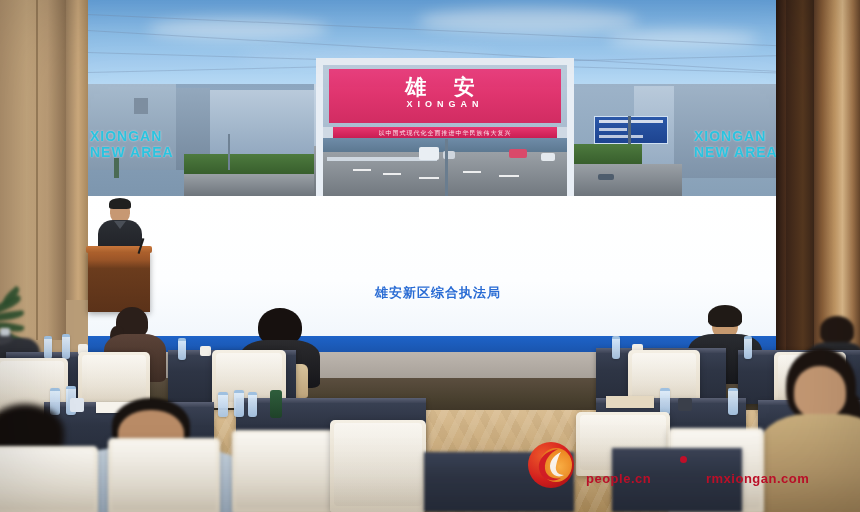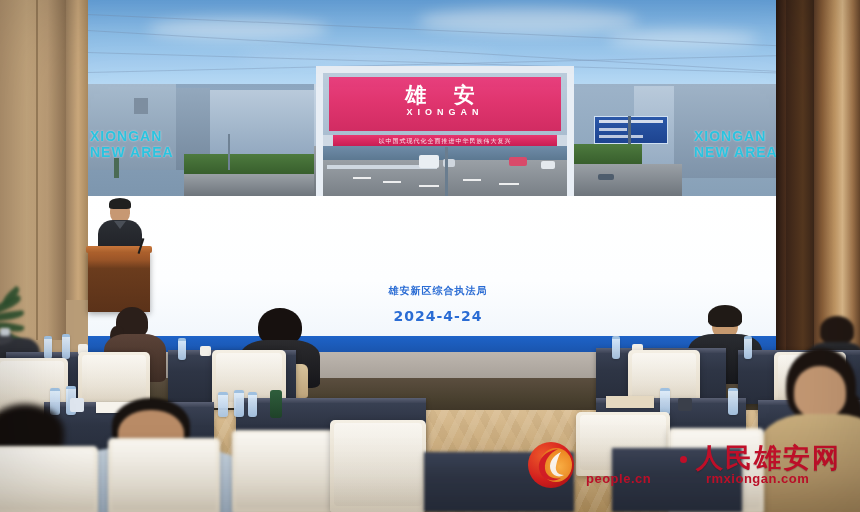--- a/index.html
+++ b/index.html
@@ -39,21 +39,21 @@
   .bldg{position:absolute;background:linear-gradient(180deg,#9bb0c6,#7d95ad);}
   .glass{position:absolute;background:linear-gradient(180deg,#b9cadb,#93a9c0);}
   .grass{position:absolute;background:linear-gradient(180deg,#4d7a3e,#365c2b);}
   .road{position:absolute;background:linear-gradient(180deg,#9aa0a6,#6e757c);}
   .lane{position:absolute;background:rgba(255,255,255,.85);height:2px;}
   .xatxt{position:absolute;color:#2bc3df;font-weight:bold;letter-spacing:1px;
     text-shadow:0 0 2px rgba(255,255,255,.6);font-family:"Liberation Sans",sans-serif;}
 
   
   .centerphoto{position:absolute;left:228px;top:58px;width:258px;height:148px;
-    background:#e4ecf4;border:7px solid #e8eef5;box-sizing:border-box;margin-top:8px;}
+    background:#e4ecf4;border:7px solid #e8eef5;box-sizing:border-box;}
   .cp-inner{position:absolute;inset:0;overflow:hidden;background:#cfd9e4;}
   .gantry{position:absolute;left:6px;top:4px;right:6px;height:54px;
     background:linear-gradient(180deg,#e8407e 0%,#e0356f 45%,#d12c62 100%);}
   .gantry-zh{position:absolute;top:4px;left:0;right:0;text-align:center;color:#fff;
     font-size:21px;font-weight:bold;letter-spacing:10px;
     font-family:"DejaVu Sans","Liberation Sans",sans-serif;}
   .gantry-en{position:absolute;top:30px;left:0;right:0;text-align:center;color:#fff;
     font-size:9px;font-weight:bold;letter-spacing:5px;}
   .redbanner{position:absolute;left:10px;top:62px;right:10px;height:11px;
     background:linear-gradient(180deg,#e8366f,#c91d53);}
@@ -62,21 +62,21 @@
     font-family:"DejaVu Sans","Liberation Sans",sans-serif;}
   .car{position:absolute;border-radius:2px;}
 
   
   .slidewhite{position:absolute;left:0;top:196px;width:100%;height:140px;
     background:linear-gradient(180deg,#ffffff 0%,#fdfeff 60%,#f2f7fc 100%);}
   .slide-title{position:absolute;left:0;right:0;top:17px;text-align:center;
     color:#2a6cd4;font-size:33px;font-weight:bold;letter-spacing:1px;white-space:nowrap;
     font-family:"DejaVu Sans","Liberation Sans",sans-serif;}
   .slide-sub{position:absolute;left:0;right:0;top:88px;text-align:center;
-    color:#2a6cd4;font-size:10px;font-weight:bold;letter-spacing:1px;
+    color:#2a6cd4;font-size:13px;font-weight:bold;letter-spacing:1px;
     font-family:"DejaVu Sans","Liberation Sans",sans-serif;}
   .slide-date{position:absolute;left:0;right:0;top:112px;text-align:center;
     color:#2a6cd4;font-size:14px;font-weight:bold;letter-spacing:1px;
     font-family:"DejaVu Sans","Liberation Sans",sans-serif;}
   .blueband{position:absolute;left:0;top:336px;width:100%;height:16px;
     background:linear-gradient(180deg,#1e63c8,#1a55ae);}
 
   
   .stagefloor{position:absolute;left:0;top:352px;width:860px;height:32px;
     background:linear-gradient(180deg,#b9b2ab 0%,#a9a29b 55%,#9d9views 100%);
@@ -246,21 +246,20 @@
           <div class="car" style="left:120px;top:86px;width:12px;height:8px;background:#cfd6de;"></div>
           <div class="car" style="left:186px;top:84px;width:18px;height:9px;background:#d94a6a;"></div>
           <div class="car" style="left:218px;top:88px;width:14px;height:8px;background:#e4e9ee;"></div>
           <div style="position:absolute;left:122px;top:74px;width:3px;height:62px;background:#6a7d8f;"></div>
         </div>
       </div>
     </div>
 
     <div class="slidewhite">
       <div class="slide-sub">雄安新区综合执法局</div>
-      <div class="slide-date">2024-4-24</div>
     </div>
     <div class="blueband"></div>
   </div>
 
   <div class="wall-right-edge"></div>
   <div class="wall-right-dark"></div>
   <div class="wall-right"></div>
 
   <div class="stagefloor"></div>
   <div class="riser"></div>
@@ -425,19 +424,18 @@
   <div class="watermark">
     <div class="wm-logo">
       <div class="wm-sphere"></div>
       <div class="wm-crescent"></div>
       <svg viewBox="0 0 46 46" style="position:absolute;inset:0;">
         <path d="M30 7 C16 9, 8 19, 12 30 C15 38, 26 41, 33 36 C25 38, 18 34, 17 27 C16 18, 22 11, 30 7 Z" fill="#d81f26"></path>
         <path d="M33 10 C24 14, 20 22, 23 29 C25 34, 31 36, 36 33 C30 33, 27 29, 28 24 C29 18, 31 13, 33 10 Z" fill="#fff" opacity=".92"></path>
       </svg>
     </div>
     <div class="wm-dot"></div>
-    <div class="wm-zh2">人民雄安网</div>
     <div class="wm-en1">people.cn</div>
     <div class="wm-en2">rmxiongan.com</div>
   </div>
 
   <div class="vig"></div>
 </div>
 
 </body></html>

